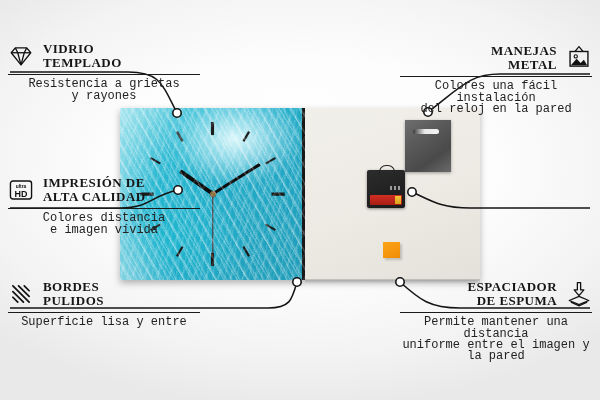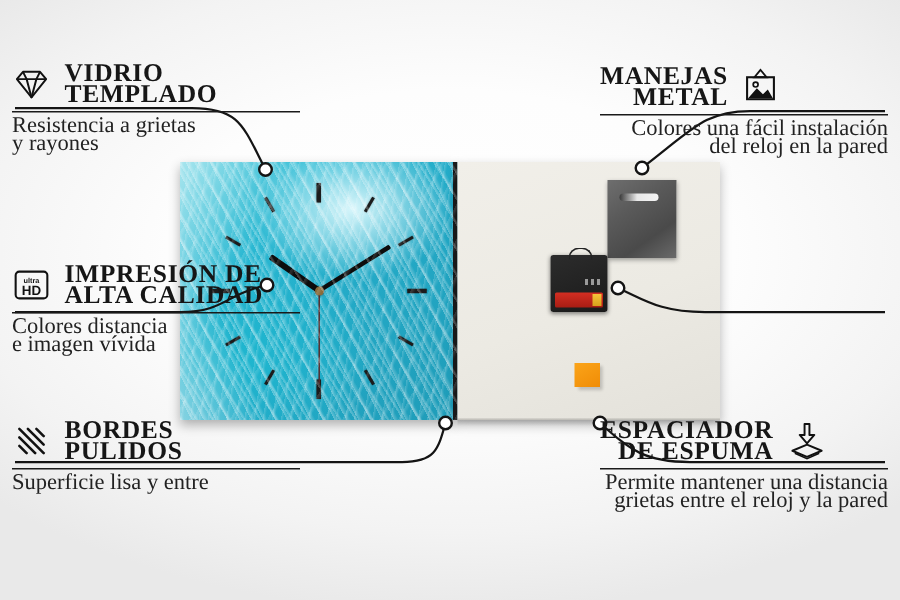--- a/index.html
+++ b/index.html
@@ -76,31 +76,31 @@
   #mech-dots{position:absolute;right:3px;top:16px;width:12px;height:4px;
     background:repeating-linear-gradient(90deg,#9a9a9a 0 2px,transparent 2px 4px);}
   #foam-spacer{position:absolute;left:78px;bottom:22px;width:17px;height:16px;
     background:linear-gradient(150deg,#fba419,#f08c06);
     box-shadow:2px 2px 2px rgba(0,0,0,.18);}
   
   .feat{position:absolute;width:192px;}
   .feat.left{left:8px;text-align:left;}
   .feat.right{right:8px;text-align:right;}
   .feat-head{display:flex;align-items:center;gap:9px;}
-  .feat.right .feat-head{}
+  .feat.right .feat-head{justify-content:flex-end;}
   .feat-icon{flex:0 0 auto;width:26px;height:26px;display:block;}
   .feat-title{
     font-family:"Liberation Serif", serif;font-weight:700;
-    font-size:17px;line-height:13.5px;letter-spacing:.45px;color:#161616;
+    font-size:13px;line-height:13.5px;letter-spacing:.45px;color:#161616;
     text-transform:uppercase;white-space:pre-line;
   }
   .feat-rule{height:1.3px;background:#1a1a1a;margin:5px 0 4px 0;}
   .feat-desc{
-    font-family:Liberation Serif, serif;font-size:15px;line-height:11.3px;
-    color:#222;white-space:pre-line;
+    font-family:Liberation Mono, monospace;font-size:12px;line-height:11.3px;
+    color:#222;white-space:pre-line;text-align:center;
   }
   
   #links{position:absolute;left:0;top:0;width:600px;height:400px;pointer-events:none;}
 </style>
 </head>
 <body>
 
 <div id="stage">
 
   <div id="product">
@@ -232,16 +232,16 @@
       <div class="feat-title">ESPACIADOR
 DE ESPUMA</div>
       <svg class="feat-icon" viewBox="0 0 32 32">
         <path d="M14 2 h4 v9 h4 l-6 7 -6-7 h4 Z" fill="none" stroke="#111" stroke-width="1.6" stroke-linejoin="round"></path>
         <path d="M16 19 L28 24 L16 29 L4 24 Z" fill="none" stroke="#111" stroke-width="1.6" stroke-linejoin="round"></path>
         <path d="M6 26 L16 30.5 L26 26" fill="none" stroke="#111" stroke-width="1.4"></path>
       </svg>
     </div>
     <div class="feat-rule"></div>
     <div class="feat-desc">Permite mantener una distancia
-grietas entre el reloj y la pared</div>
+uniforme entre el imagen y la pared</div>
   </div>
 
 </div>
 
 </body></html>

